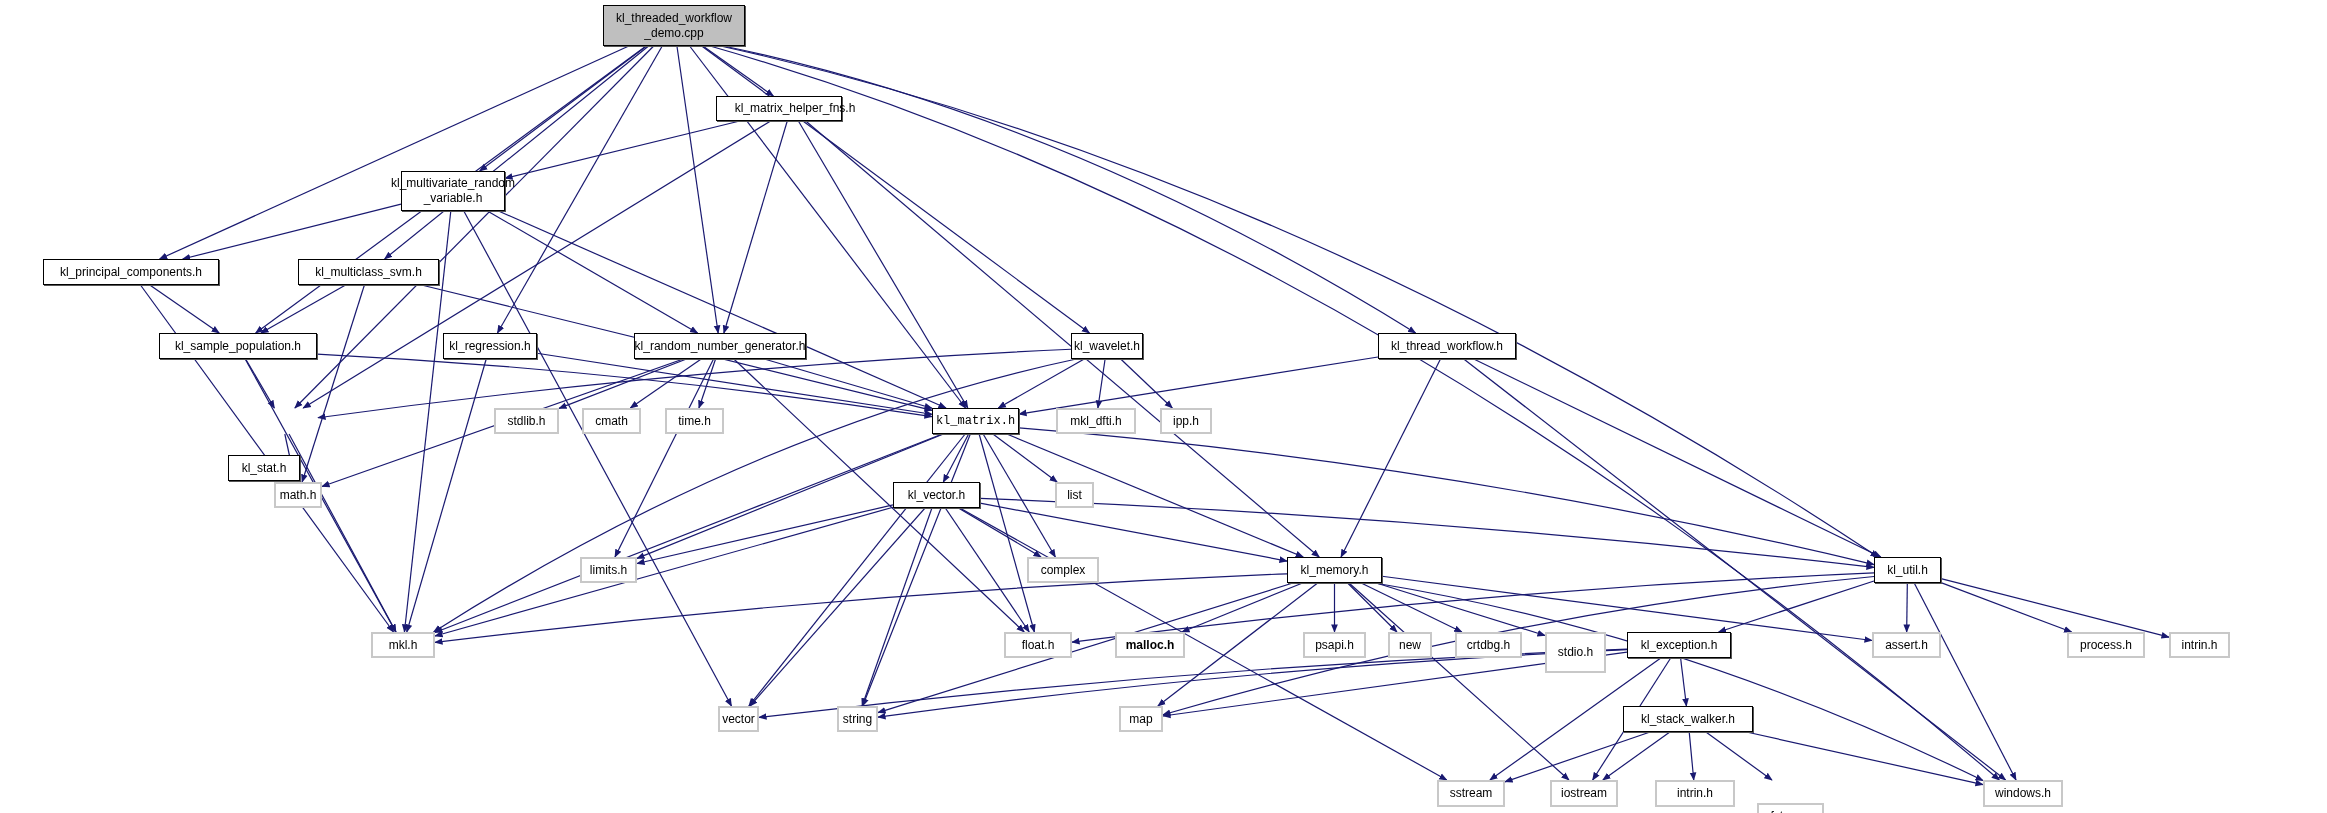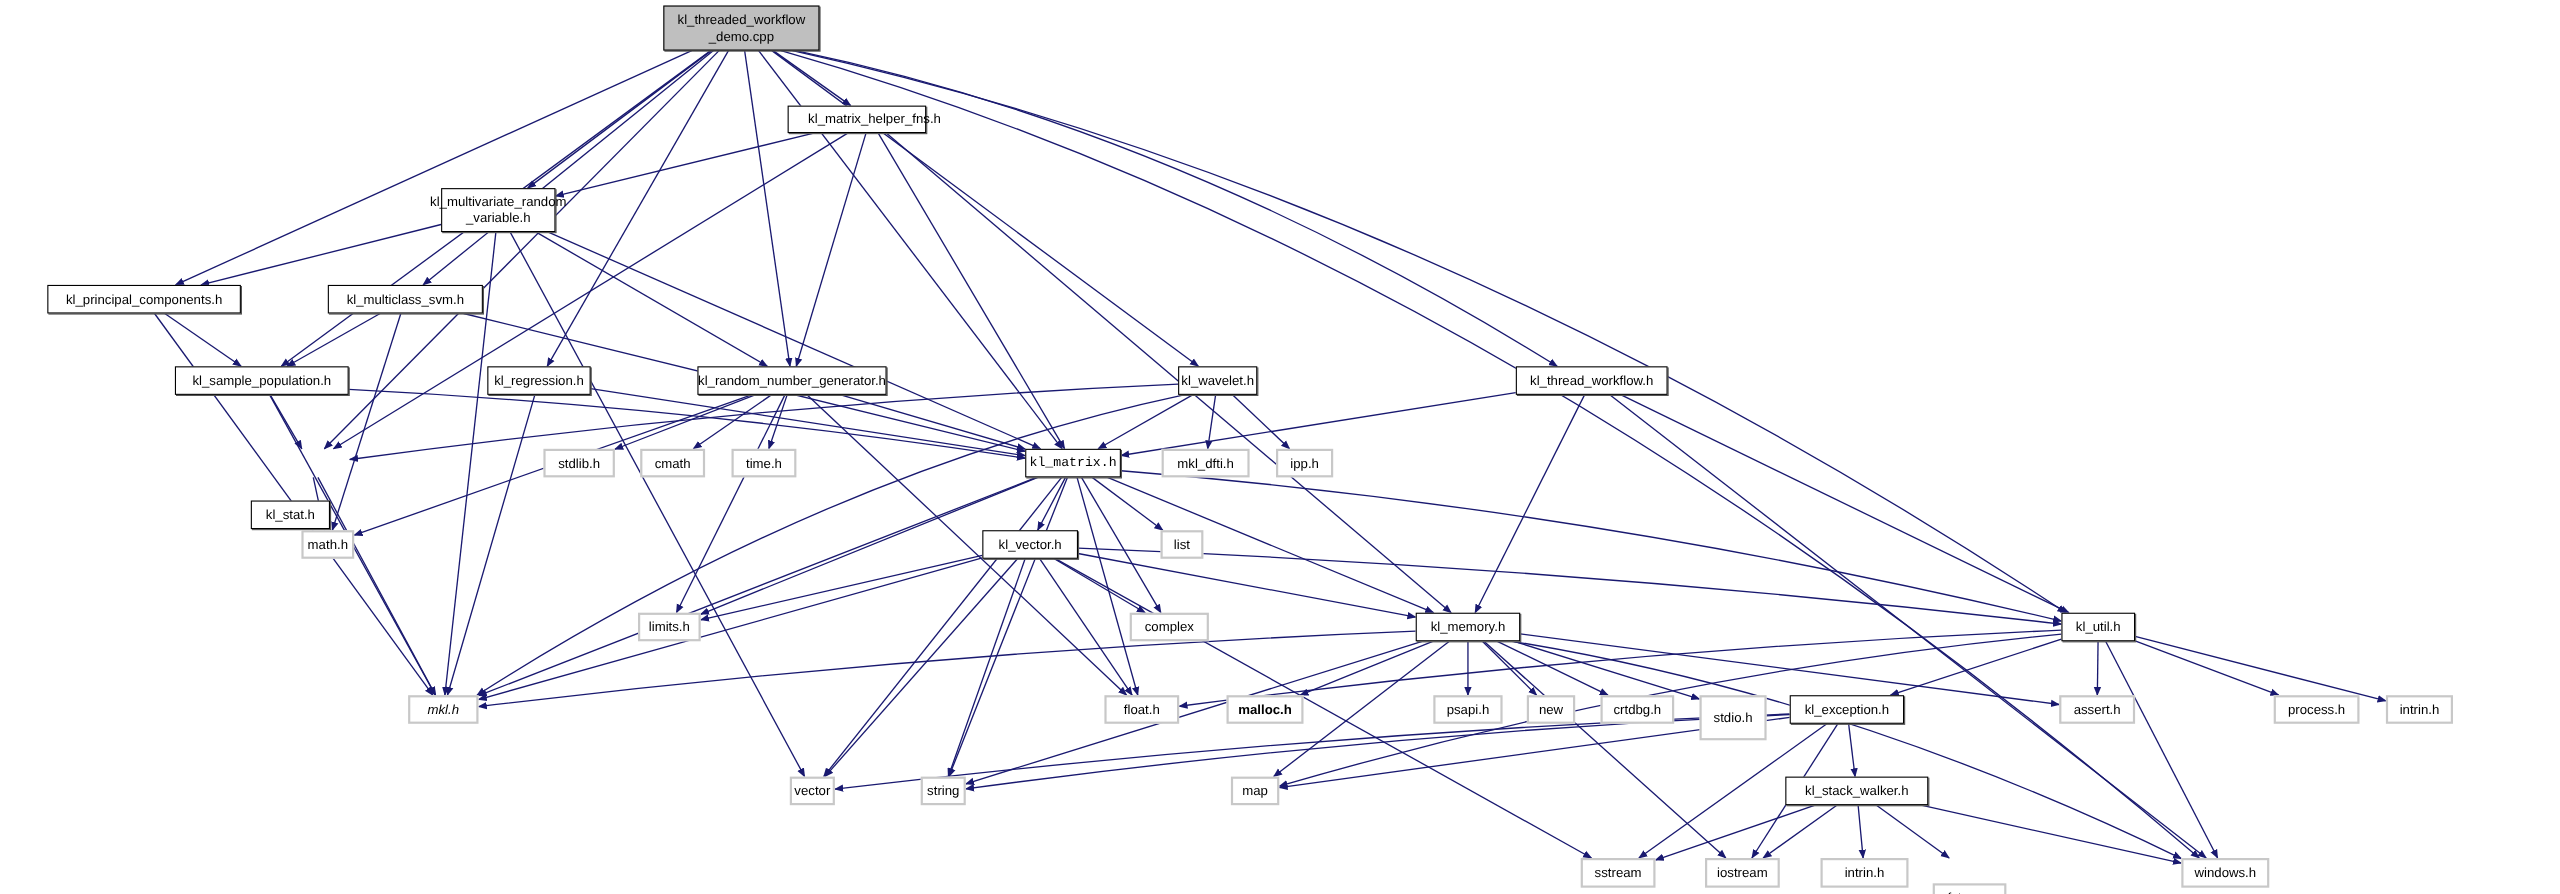--- a/index.html
+++ b/index.html
@@ -142,21 +142,21 @@
       <div class="node internal" style="left: 932px; top: 408px; width: 87px; height: 26px; font-family: Liberation Mono, monospace;">kl_matrix.h</div>
       <div class="node external" style="left: 1056px; top: 408px; width: 80px; height: 26px;">mkl_dfti.h</div>
       <div class="node external" style="left: 1160px; top: 408px; width: 52px; height: 26px;">ipp.h</div>
       <div class="node external" style="left: 274px; top: 482px; width: 48px; height: 26px;">math.h</div>
       <div class="node internal" style="left: 893px; top: 482px; width: 87px; height: 26px;">kl_vector.h</div>
       <div class="node external" style="left: 1055px; top: 482px; width: 39px; height: 26px;">list</div>
       <div class="node external" style="left: 580px; top: 557px; width: 57px; height: 26px;">limits.h</div>
       <div class="node external" style="left: 1027px; top: 557px; width: 72px; height: 26px;">complex</div>
       <div class="node internal" style="left: 1287px; top: 557px; width: 95px; height: 26px;">kl_memory.h</div>
       <div class="node internal" style="left: 1874px; top: 557px; width: 67px; height: 26px;">kl_util.h</div>
-      <div class="node external" style="left: 371px; top: 632px; width: 64px; height: 26px; font-style: italic;">mkl.h</div>
+      <div class="node external" style="left: 371px; top: 632px; width: 64px; height: 26px;">mkl.h</div>
       <div class="node external" style="left: 1004px; top: 632px; width: 68px; height: 26px;">float.h</div>
       <div class="node external" style="left: 1115px; top: 632px; width: 70px; height: 26px; font-weight: bold;">malloc.h</div>
       <div class="node external" style="left: 1303px; top: 632px; width: 63px; height: 26px;">psapi.h</div>
       <div class="node external" style="left: 1388px; top: 632px; width: 44px; height: 26px;">new</div>
       <div class="node external" style="left: 1455px; top: 632px; width: 67px; height: 26px;">crtdbg.h</div>
       <div class="node external" style="left: 1545px; top: 632px; width: 61px; height: 41px;">stdio.h</div>
       <div class="node internal" style="left: 1627px; top: 632px; width: 104px; height: 26px;">kl_exception.h</div>
       <div class="node external" style="left: 1872px; top: 632px; width: 69px; height: 26px;">assert.h</div>
       <div class="node external" style="left: 2067px; top: 632px; width: 78px; height: 26px;">process.h</div>
       <div class="node external" style="left: 2169px; top: 632px; width: 61px; height: 26px;">intrin.h</div>

